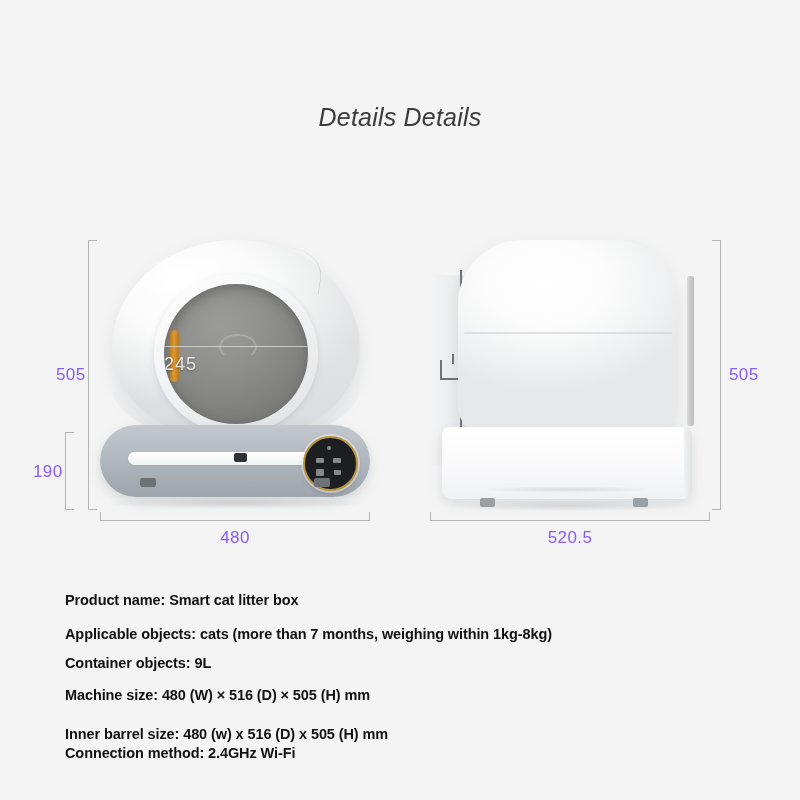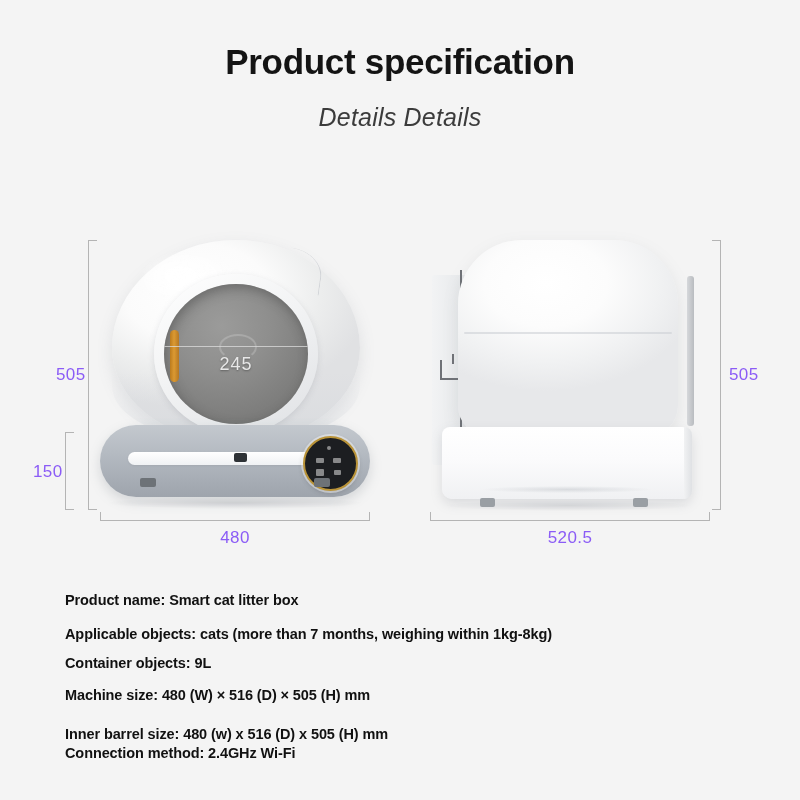--- a/index.html
+++ b/index.html
@@ -92,21 +92,21 @@
     background:rgba(225,225,225,.72);
   }
   .drum-arc{
     position:absolute;left:50%;top:36%;width:34px;height:22px;margin-left:-17px;
     border:2px solid rgba(215,215,215,.30);
     border-radius:50%;
     border-bottom-color:transparent;
   }
   .drum-num{
     position:absolute;left:0;top:50%;width:100%;
-    text-align:center;color:#e8e8e8;font-size:18px;letter-spacing:1px;
+    text-align:left;color:#e8e8e8;font-size:18px;letter-spacing:1px;
     text-shadow:0 1px 2px rgba(0,0,0,.35);
   }
   .amber{
     position:absolute;left:6px;top:46px;width:9px;height:52px;
     border-radius:6px;
     background:linear-gradient(to right,#c07b16,#e39b2a 45%,#b9761a);
     opacity:.92;
   }
 
   .base{
@@ -210,21 +210,20 @@
   .spec.s2{position:absolute;top:63px;}
   .spec.s3{position:absolute;top:95px;}
   .spec.s4{position:absolute;top:134px;}
   .spec.s5{position:absolute;top:153px;}
 </style>
 </head>
 <body>
 
 <div class="page">
 
-  <div class="title">Product specification</div>
   <div class="subtitle">Details Details</div>
 
   <div class="prod-left">
     <div class="shadow-left"></div>
 
     <div class="dome">
       <div class="dome-hi"></div>
       <div class="dome-seam"></div>
       <div class="dome-shade"></div>
     </div>
@@ -259,21 +258,21 @@
       <div class="tip t"></div>
       <div class="tip b"></div>
   </div>
   <div class="dim-label" style="left:56px;top:365px;">505</div>
 
   <div class="vbracket" style="left:65px;top:432px;height:78px;">
     <div class="stem"></div>
       <div class="tip t"></div>
       <div class="tip b"></div>
   </div>
-  <div class="dim-label" style="left:33px;top:462px;">150</div>
+  <div class="dim-label" style="left:33px;top:462px;">190</div>
 
   <div class="hbracket" style="left:100px;top:512px;width:270px;">
     <div class="stem"></div>
       <div class="tip l"></div>
       <div class="tip r"></div>
   </div>
   <div class="dim-label" style="left:0;top:528px;width:470px;text-align:center;">480</div>
 
   <div class="prod-right">
     <div class="shadow-right"></div>

